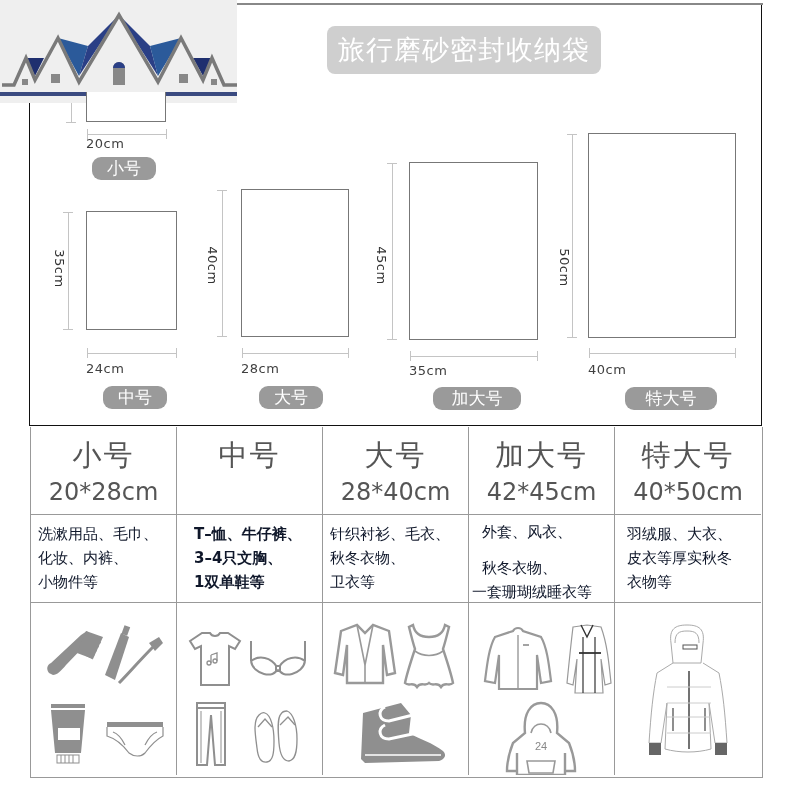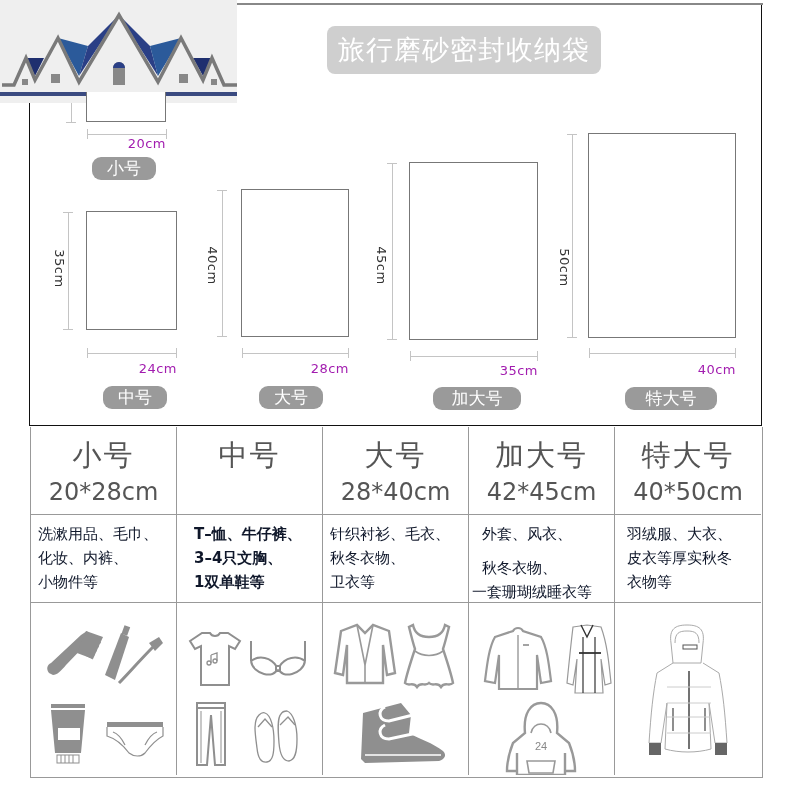--- a/index.html
+++ b/index.html
@@ -8,21 +8,21 @@
   
   #frame{left:29px;top:4px;width:733px;height:422px;border:1.5px solid #111;border-top:none;box-sizing:border-box;}
   #topline{left:229px;top:3px;width:534px;height:2px;background:#888;}
   #logo{left:0;top:0;width:237px;height:103px;background:#efefef;}
   #title{left:296px;top:26px;width:274px;height:48px;background:#cfcfcf;border-radius:8px;color:#fff;font-size:27px;line-height:48px;text-align:center;letter-spacing:1px;margin-left:31px;}
   .bag{border:1.5px solid #777;box-sizing:border-box;background:#fff;}
   .vline{width:1px;background:#c4c4c4;}
   .vcap{height:1px;width:10px;background:#c4c4c4;}
   .hline{height:1px;background:#c4c4c4;}
   .hcap{width:1px;height:10px;background:#c4c4c4;}
-  .wlabel{font-size:13px;color:#a21caf;text-align:right;letter-spacing:0.5px;}
+  .wlabel{font-size:13px;color:#404040;text-align:left;letter-spacing:0.5px;}
   .hlabel{font-size:13px;color:#333;transform:rotate(90deg);transform-origin:center;white-space:nowrap;letter-spacing:0.5px;}
   .pill{background:#9a9a9a;color:#fff;border-radius:9px;font-size:17px;text-align:center;line-height:23px;height:23px;}
   
   #table{left:30px;top:427px;width:733px;height:351px;border-left:1.5px solid #999;border-right:1.5px solid #999;border-bottom:1.5px solid #999;box-sizing:border-box;display:grid;grid-template-columns:146px 146px 146px 146px 146px;grid-template-rows:88px 88px 172px;}
   .cell{border-right:1.5px solid #999;border-bottom:1.5px solid #999;box-sizing:border-box;position:relative;}
   .cell.last{border-right:none;}
   .row3 .cell,.cell.r3{border-bottom:none;}
   .hd-name{font-size:29px;color:#555;text-align:center;margin-top:10px;line-height:36px;letter-spacing:2px;}
   .hd-size{font-size:24px;color:#555;text-align:center;line-height:30px;margin-top:4px;}
   .desc{font-size:15px;color:#0f172a;line-height:24px;padding:7px 0 0 7px;white-space:nowrap;}
@@ -148,21 +148,21 @@
   </div>
   <div class="cell">
     <div class="desc">
       <div>针织衬衫、毛衣、</div>
       <div>秋冬衣物、</div>
       <div>卫衣等</div>
     </div>
   </div>
   <div class="cell">
     <div class="desc" style="padding-left:3px;">
-      <div style="padding-left:10px;">外套、风衣、</div>
+      <div style="padding-left:10px;font-family:Liberation Mono, monospace;">外套、风衣、</div>
       <div style="padding-left:10px;margin-top:10px;">秋冬衣物、</div>
       <div>一套珊瑚绒睡衣等</div>
     </div>
   </div>
   <div class="cell last">
     <div class="desc" style="padding-left:12px;">
       <div>羽绒服、大衣、</div>
       <div>皮衣等厚实秋冬</div>
       <div>衣物等</div>
     </div>

